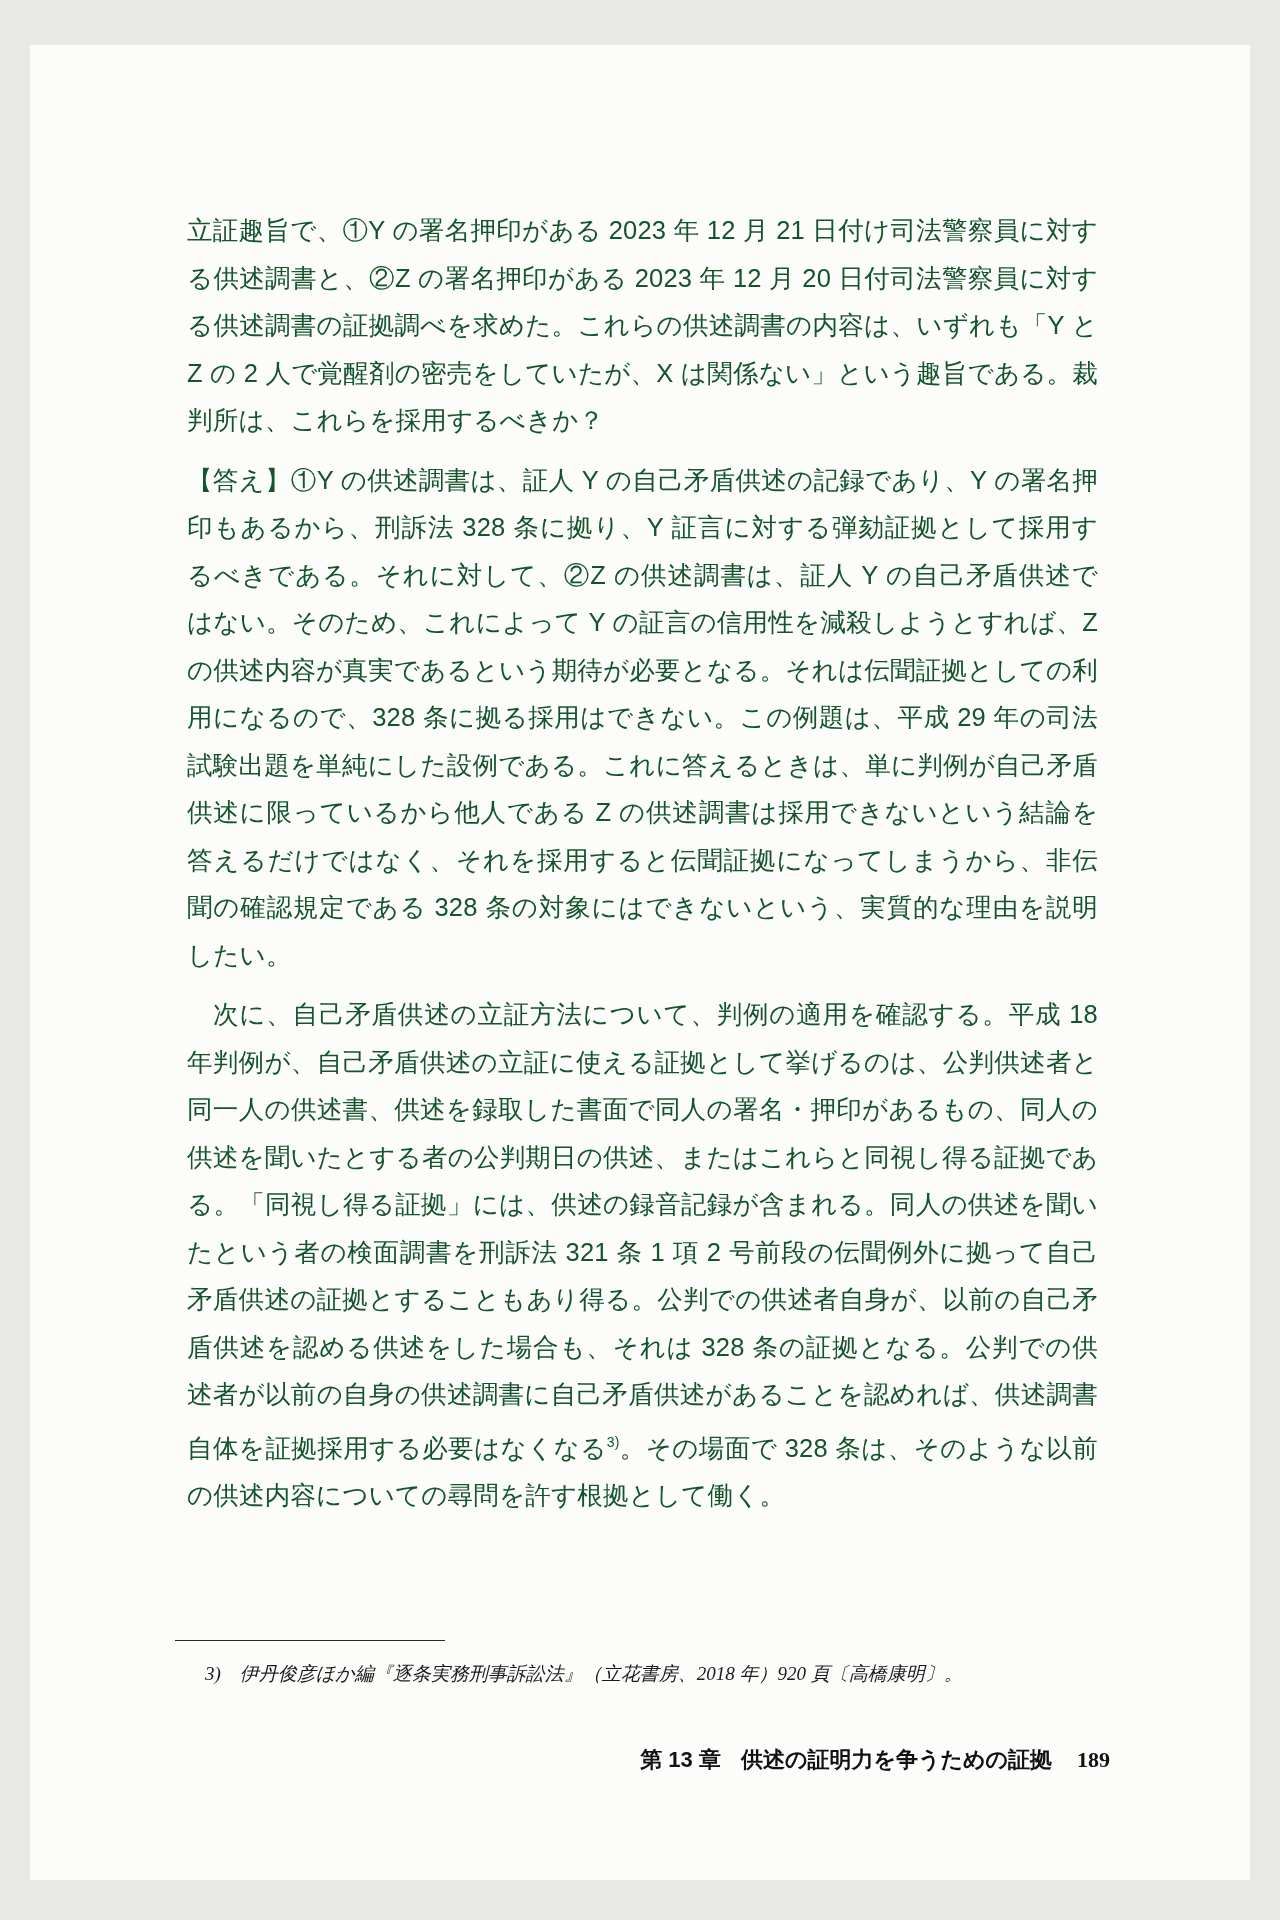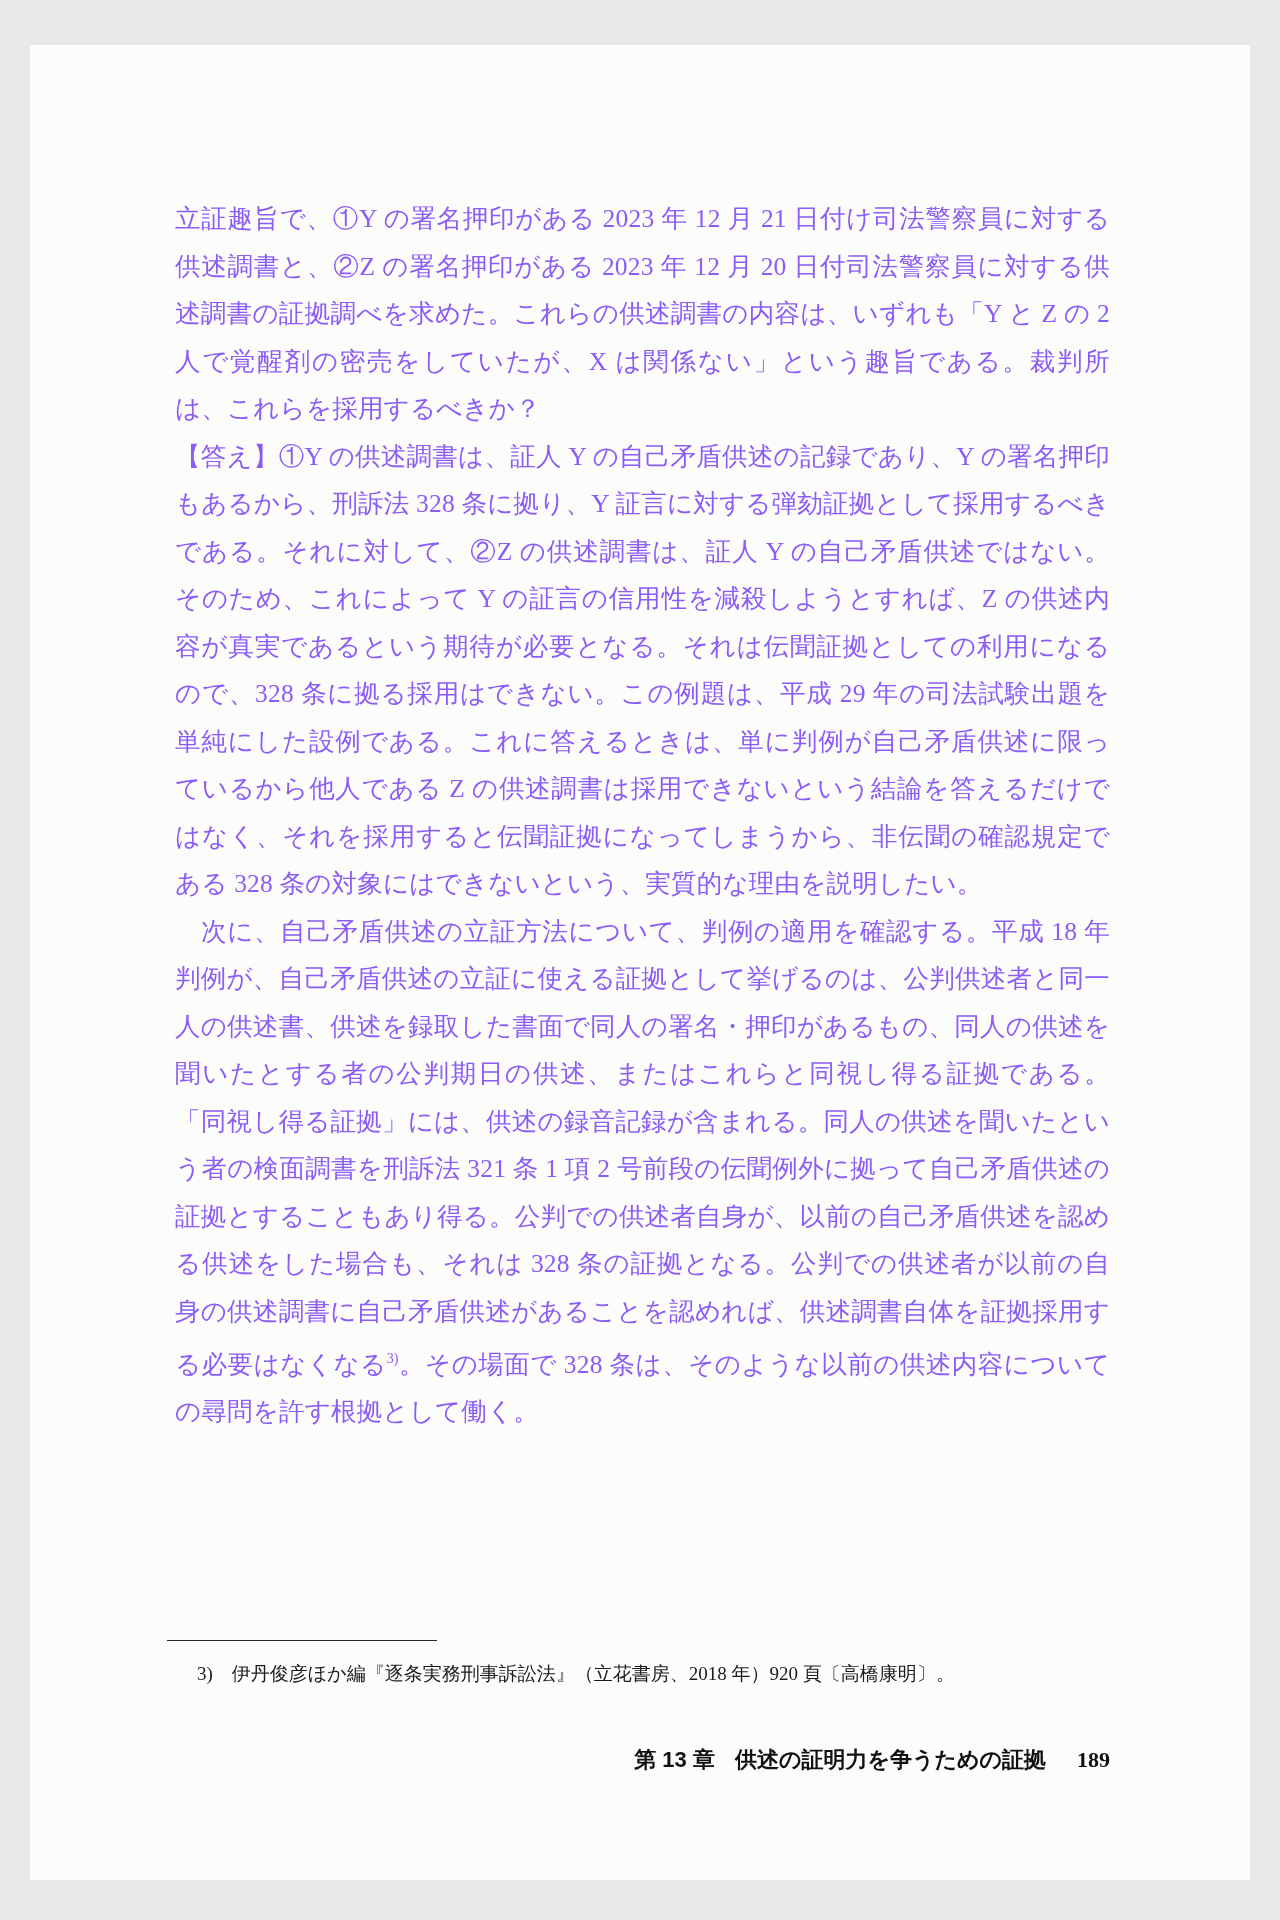--- a/index.html
+++ b/index.html
@@ -21,37 +21,38 @@
     background: #fcfcfa;
     box-sizing: border-box;
   }
   .content {
     position: absolute;
     left: 145px;
     top: 150px;
     width: 935px;
   }
   .body-text p {
-    margin: 0;
+    margin: 12px;
     font-size: 25.5px;
     line-height: 47.5px;
-    color: #8b5cf6;
+    color: #14532d;
     text-align: justify;
     text-justify: inter-character;
     letter-spacing: 0.2px;
-    font-family: Liberation Serif, serif;
+    font-family: Liberation Sans, sans-serif;
   }
   .body-text p.indent {
     text-indent: 26px;
   }
   .footnote-area {
     position: absolute;
-    left: 137px;
+    left: 145px;
     top: 1595px;
     width: 935px;
+    font-style: italic;
   }
   .footnote-rule {
     width: 270px;
     height: 1px;
     background: #2a2a2a;
     margin-bottom: 18px;
   }
   .footnote-text {
     font-size: 19px;
     line-height: 30px;
@@ -63,21 +64,21 @@
     left: 145px;
     top: 1700px;
     width: 935px;
     text-align: right;
     font-size: 22px;
     font-weight: bold;
     color: #111;
     font-family: "Liberation Sans", sans-serif;
   }
   .footer .chapter { margin-right: 20px; }
-  .footer .chapter-title { margin-right: 14px; }
+  .footer .chapter-title { margin-right: 8px; }
   .footer .pageno { font-family: "Liberation Serif", serif; margin-left: 17px; }
   sup.fnref {
     font-size: 14px;
     vertical-align: super;
   }
 </style>
 </head>
 <body>
 
 <div class="page">

